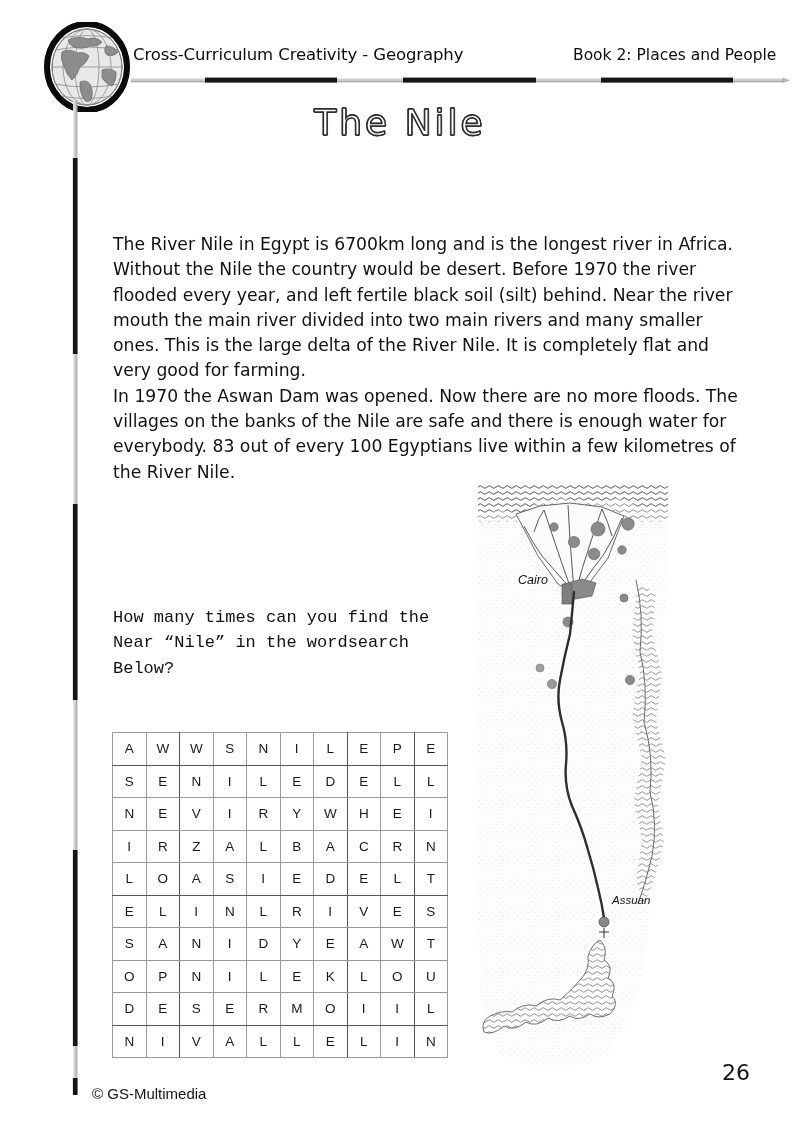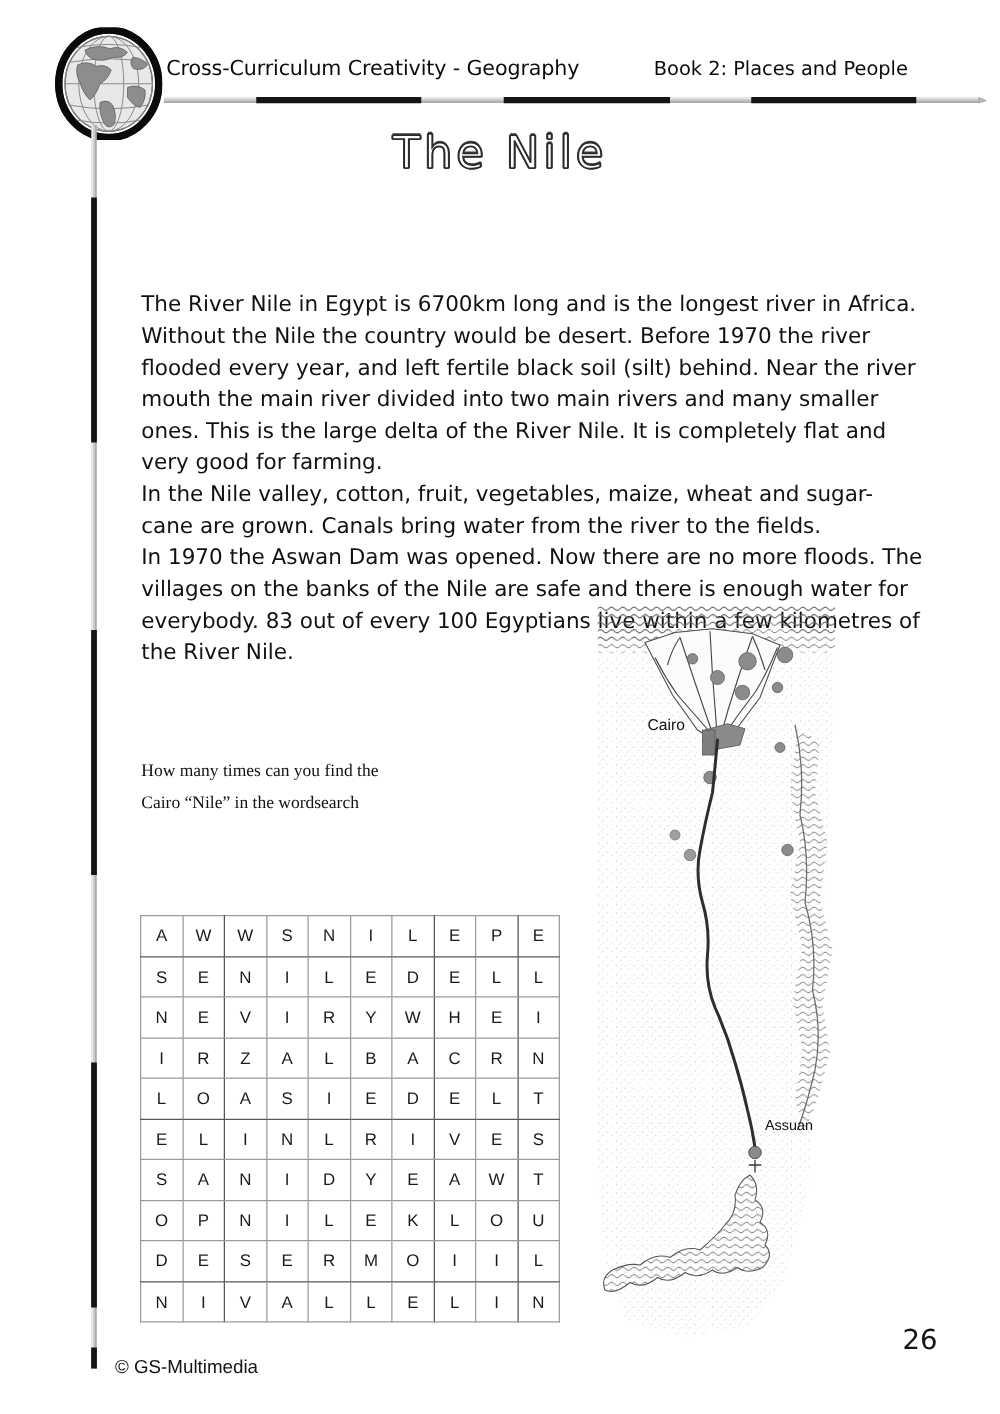--- a/index.html
+++ b/index.html
@@ -34,21 +34,21 @@
     left: 133px;
     top: 45px;
     font-family: "DejaVu Sans", sans-serif;
     font-size: 16.5px;
     letter-spacing: -0.1px;
     color: #0c0c0c;
     white-space: nowrap;
   }
   #header-title-right {
     position: absolute;
-    left: 523px;
+    left: 573px;
     top: 46px;
     font-family: "DejaVu Sans", sans-serif;
     font-size: 15.5px;
     color: #0c0c0c;
     white-space: nowrap;
   }
   
   #header-rule {
     position: absolute;
     left: 131px;
@@ -95,22 +95,22 @@
     color: #111111;
     margin-top: 36px;
   }
   #body-text p { margin: 0; }
 
   #question-text {
     position: absolute;
     left: 113px;
     top: 605px;
     width: 330px;
-    font-family: Liberation Serif, serif;
-    font-size: 14px;
+    font-family: Liberation Mono, monospace;
+    font-size: 17px;
     line-height: 25.3px;
     color: #111111;
   }
   #question-text p { margin: 0; }
 
   
   #wordsearch {
     position: absolute;
     left: 112px;
     top: 732px;
@@ -132,20 +132,21 @@
   #wordsearch td.thick-r { border-right: 1.5px solid #555555; }
   #wordsearch tr.thick-b td { border-bottom: 1.4px solid #585858; }
 
   
   #map-figure {
     position: absolute;
     left: 478px;
     top: 484px;
     width: 190px;
     height: 590px;
+    font-style: italic;
   }
 
   
   #footer-copyright {
     position: absolute;
     left: 92px;
     top: 1085px;
     font-family: Liberation Sans, sans-serif;
     font-size: 15px;
     color: #141414;
@@ -214,27 +215,27 @@
       <rect x="1.9" y="404" width="4.6" height="196" fill="#141414"></rect>
       <rect x="1.9" y="750" width="4.6" height="196" fill="#141414"></rect>
       <rect x="1.9" y="978" width="4.6" height="17" fill="#141414"></rect>
     </svg>
   </div>
 
   <div id="page-title">The Nile</div>
 
   <div id="body-text">
     <p>The River Nile in Egypt is 6700km long and is the longest river in Africa. Without the Nile the country would be desert. Before 1970 the river flooded every year, and left fertile black soil (silt) behind. Near the river mouth the main river divided into two main rivers and many smaller ones.  This is the large delta of the River Nile. It is completely flat and very good for farming.</p>
-    <p>In the Nile valley, cotton, fruit, vegetables, maize, wheat and sugar-cane are grown.  Canals bring water from the river to the fields.</p>
     <p>In 1970 the Aswan Dam was opened.  Now there are no more floods.  The villages on the banks of the Nile are safe and there is enough water for everybody.  83 out of every 100 Egyptians live within a few kilometres of the River Nile.</p>
   </div>
 
   <div id="question-text">
     <p>How many times can you find the</p>
-    <p>Cairo “Nile” in the wordsearch</p>
+    <p>Near “Nile” in the wordsearch</p>
+    <p>Below?</p>
   </div>
 
   <table id="wordsearch">
     <tbody>
         <tr class="thick-b">
           <td>A</td>
           <td class="thick-r">W</td>
           <td>W</td>
           <td>S</td>
           <td>N</td>

